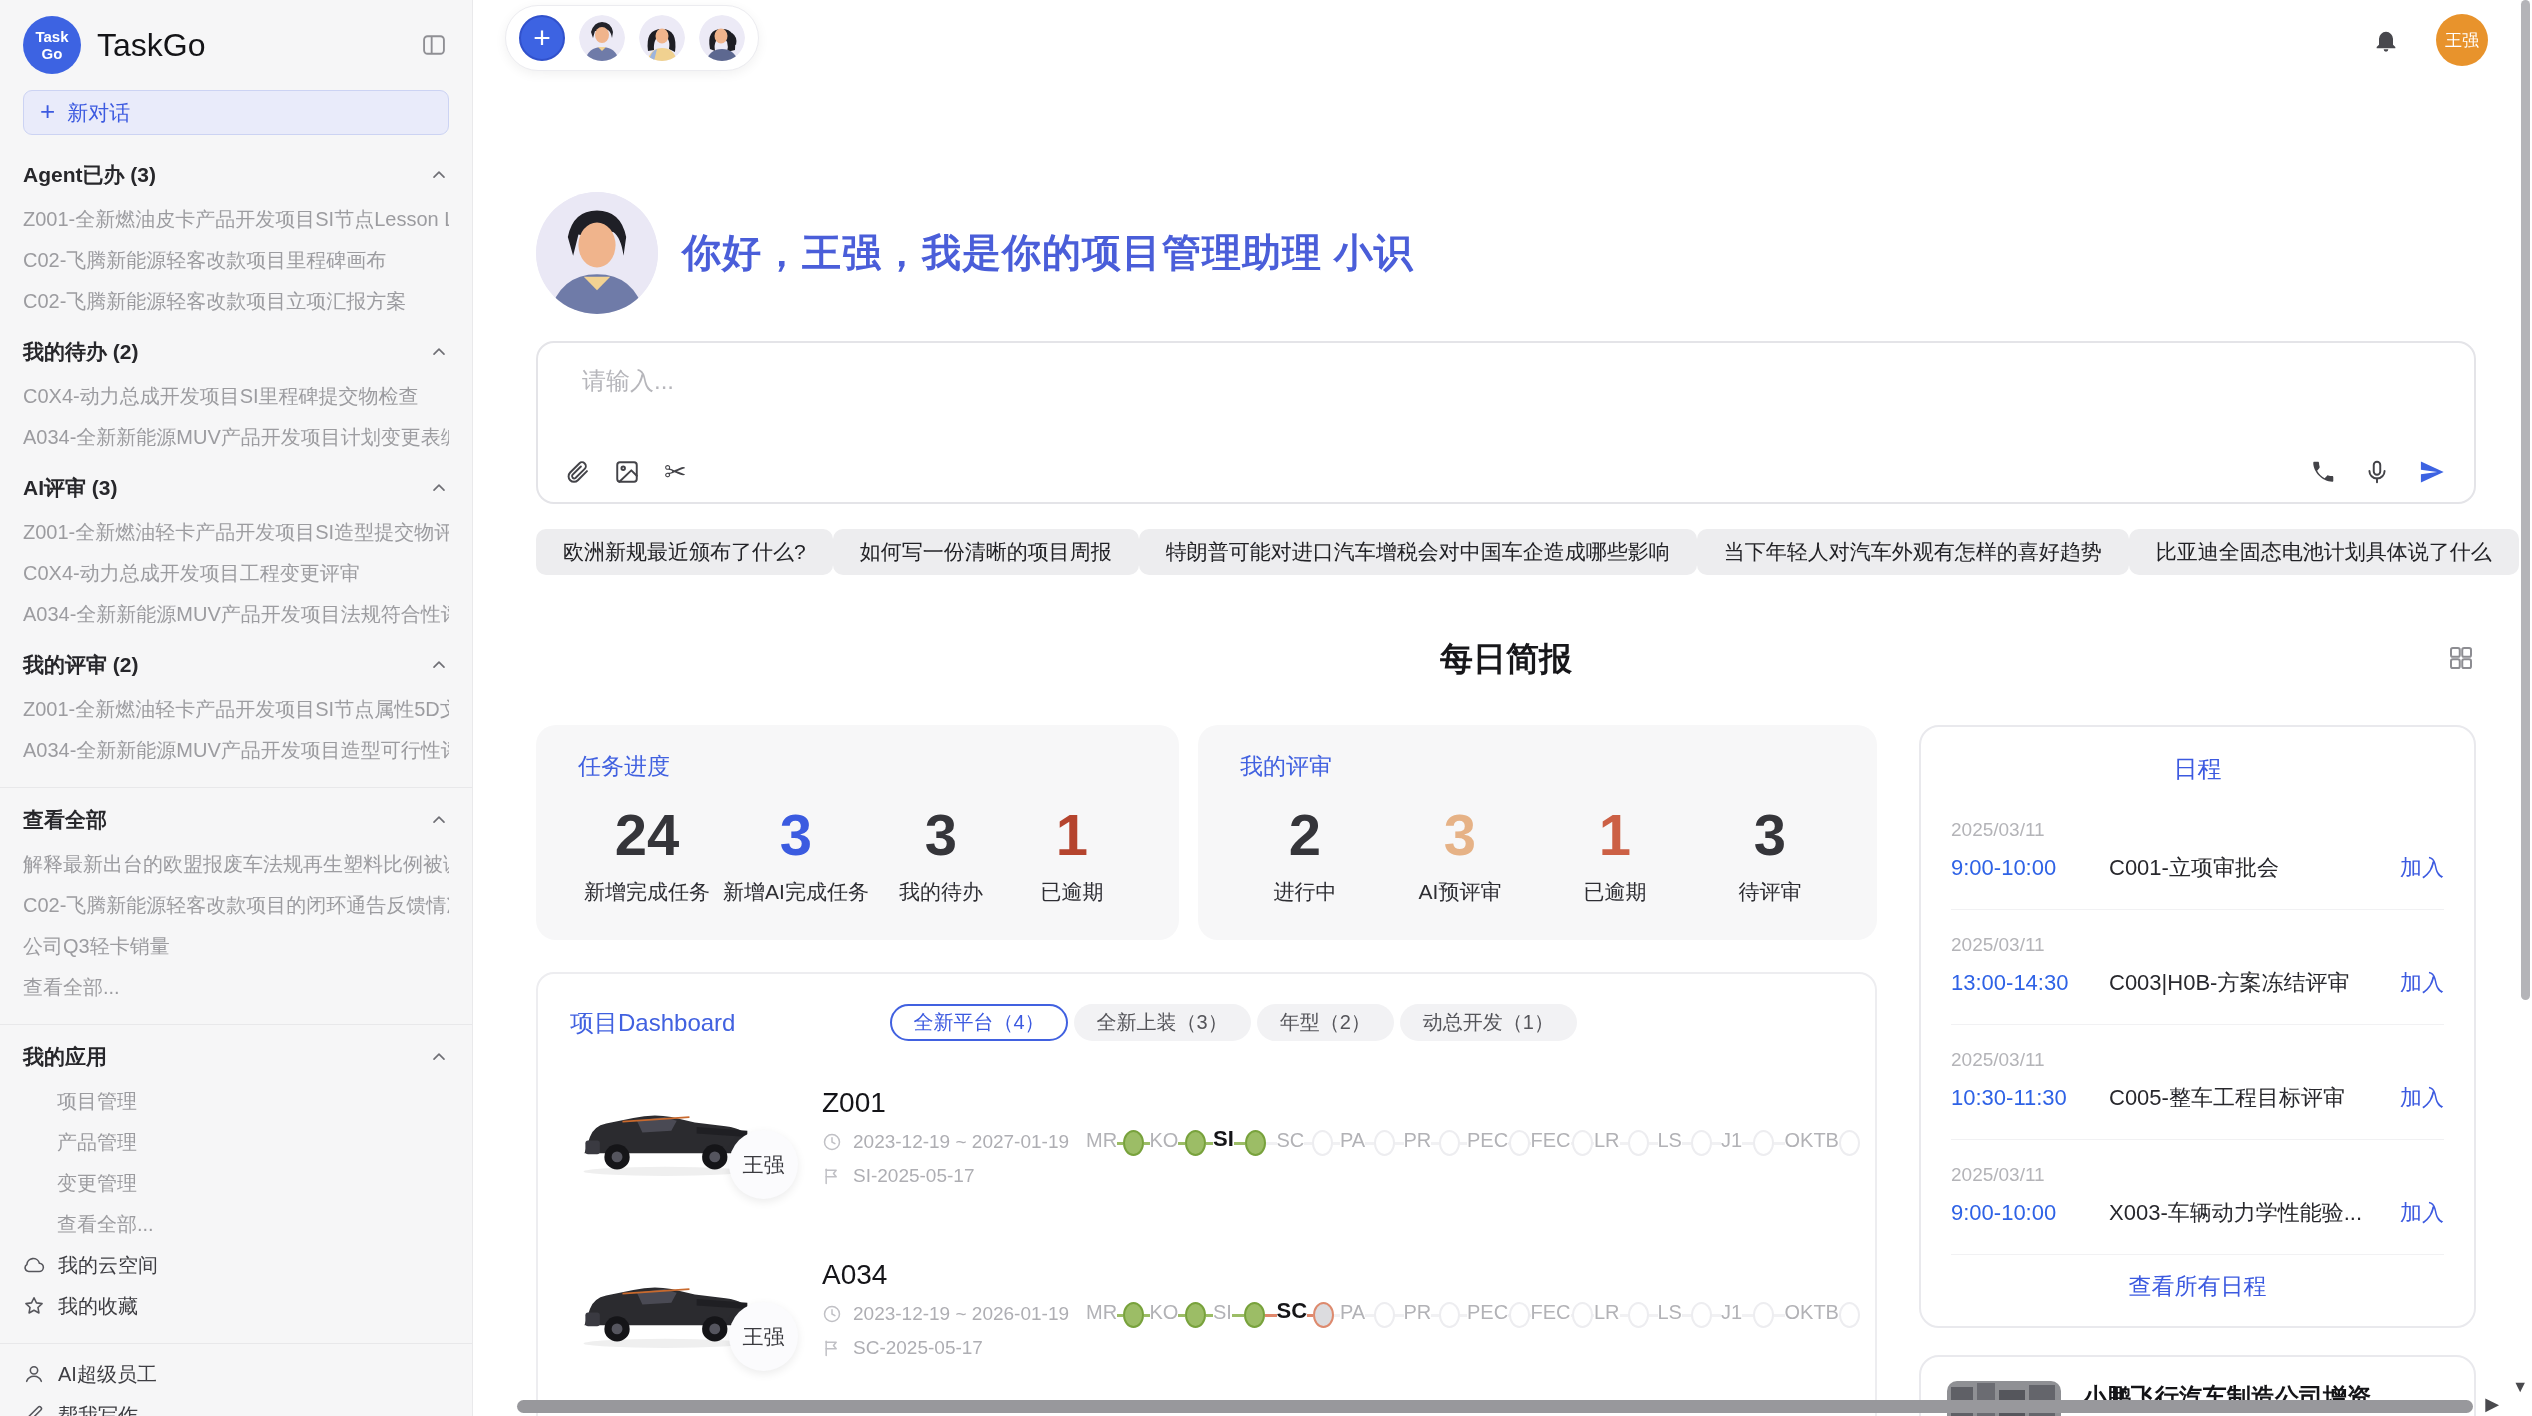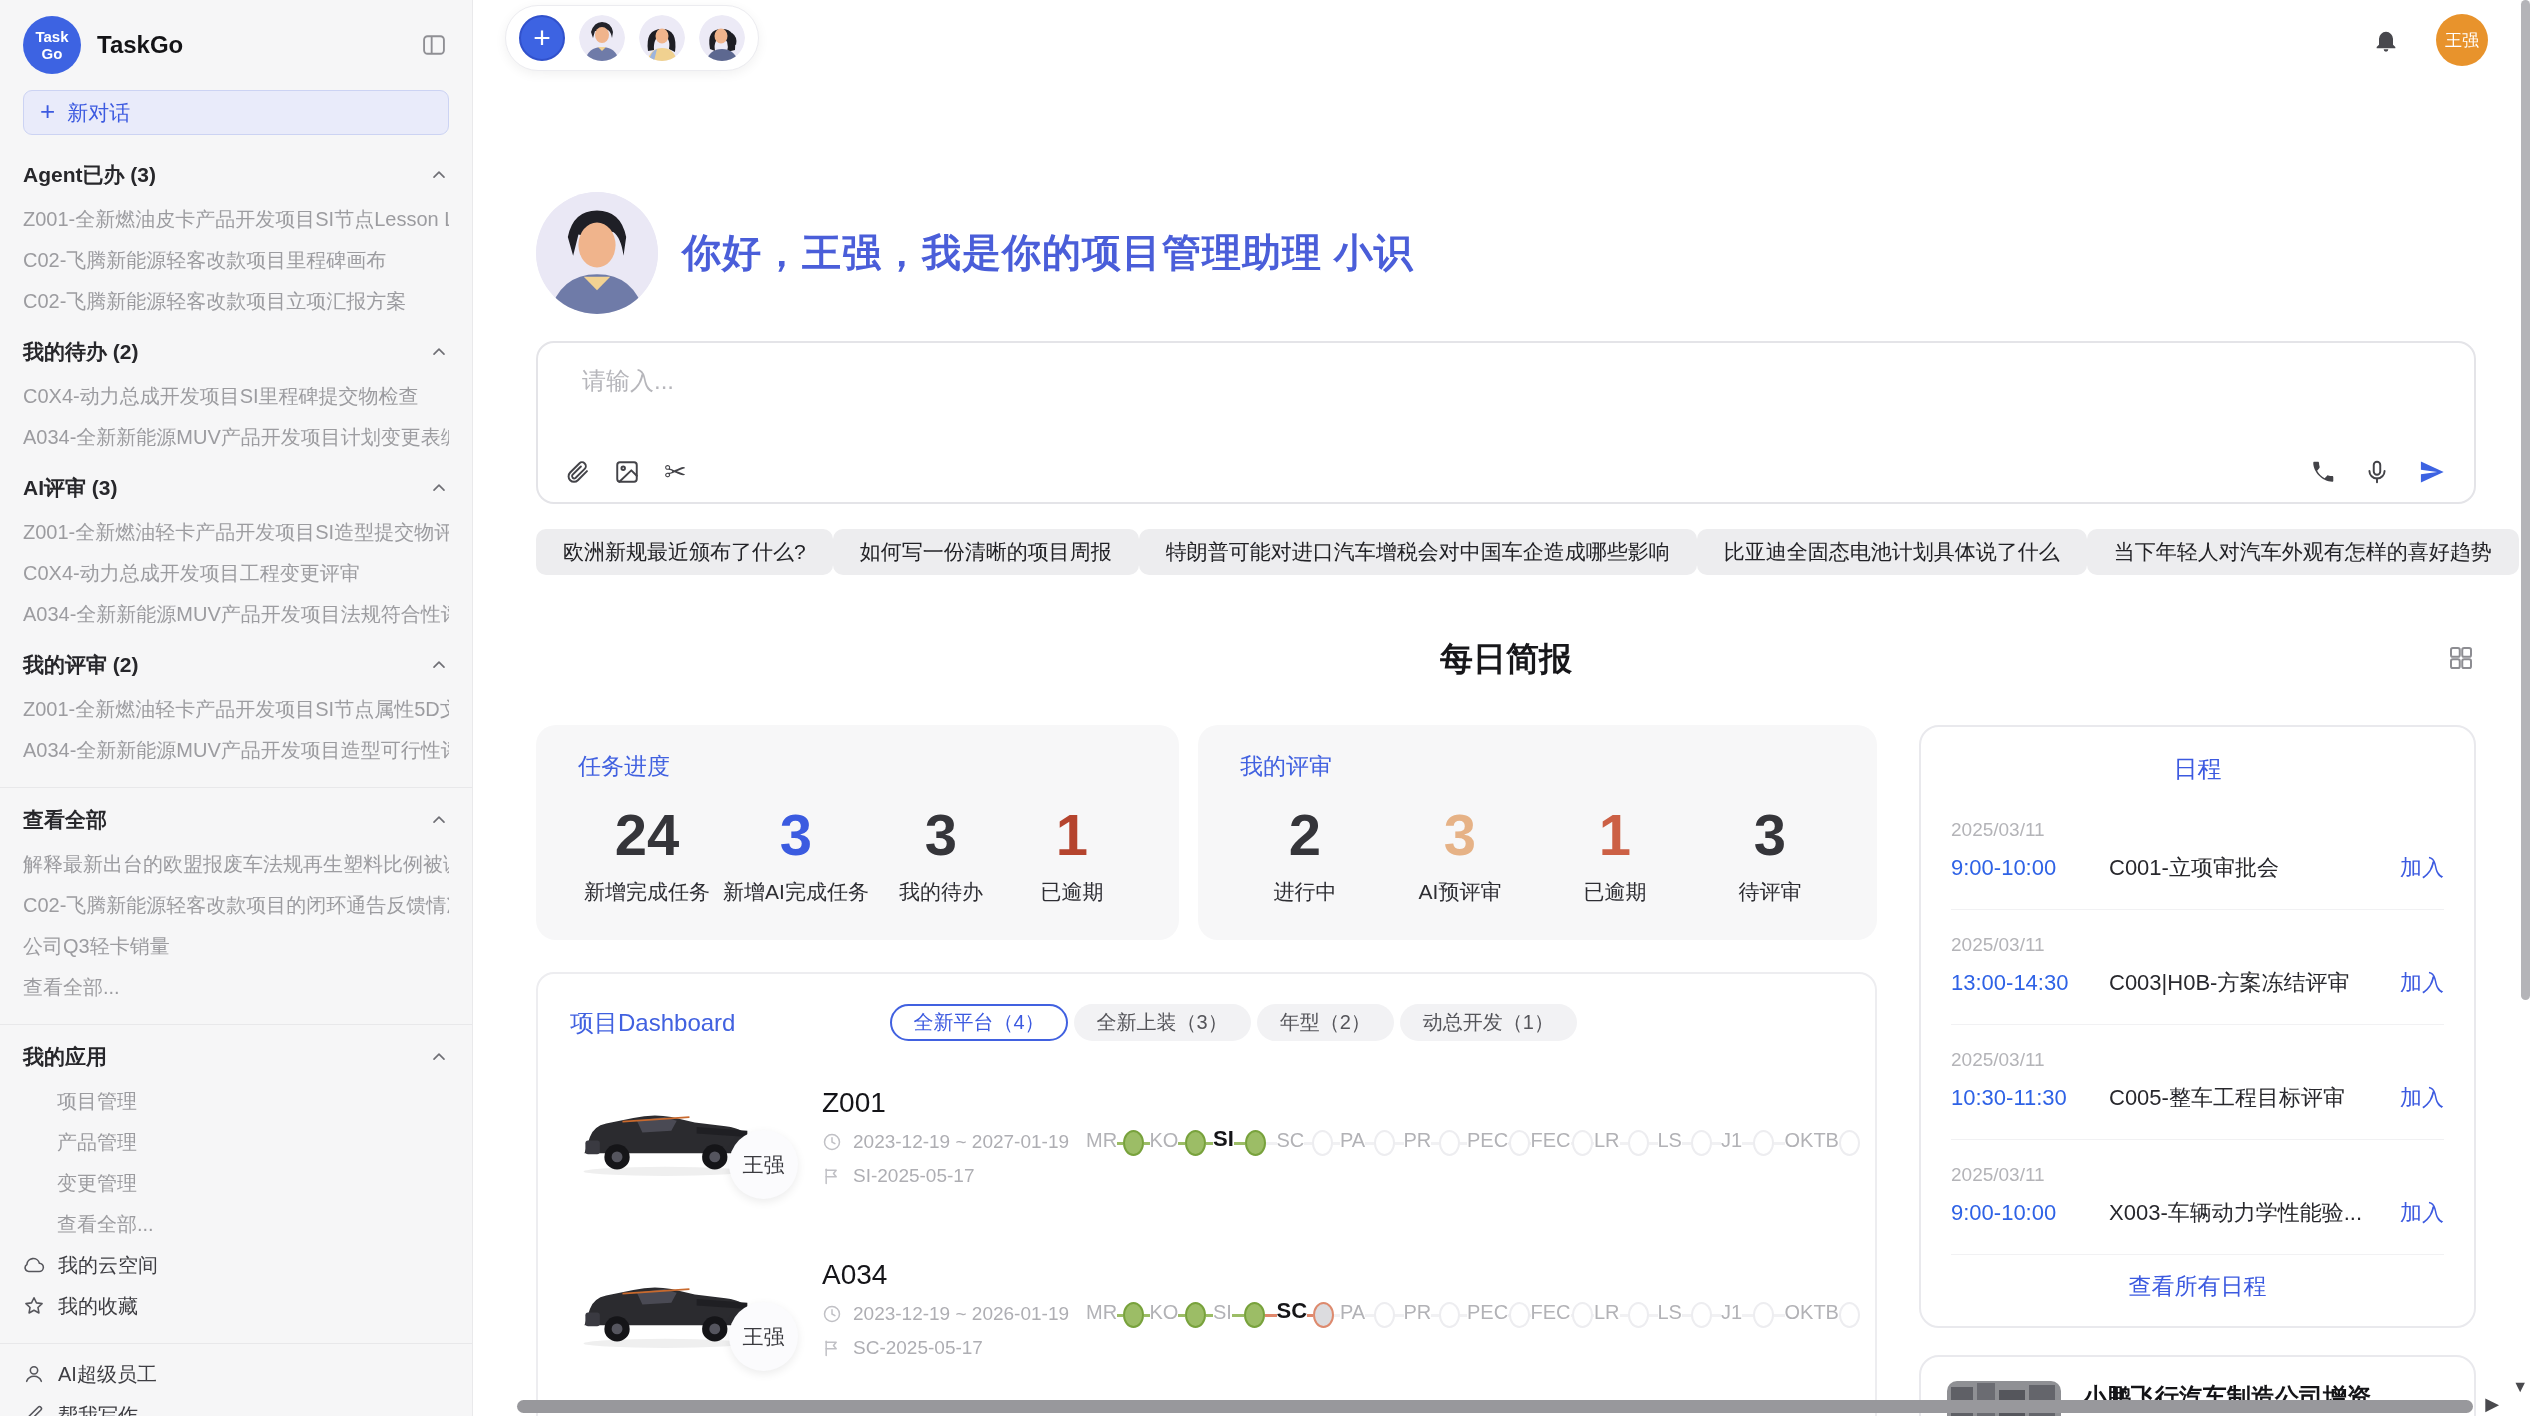--- a/index.html
+++ b/index.html
@@ -6,21 +6,21 @@
   .page{position:relative;width:2532px;height:1416px;background:#fff;overflow:hidden;
     font-family:"Liberation Sans","DejaVu Sans",sans-serif;display:flex;color:#222}
   svg{display:block}
 
   
   .sidebar{width:473px;min-width:473px;height:100%;background:#f6f6f7;border-right:1px solid #e9e9eb;
     padding:14px 23px 0;box-sizing:border-box;overflow:hidden}
   .sb-head{display:flex;align-items:center;height:62px}
   .logo{width:58px;height:58px;min-width:58px;border-radius:50%;background:#3d63e2;color:#fff;display:flex;
     flex-direction:column;align-items:center;justify-content:center;font-size:15px;font-weight:700;line-height:17px}
-  .app-title{margin-left:16px;font-size:24px;font-weight:700;color:#141417;flex:1}
+  .app-title{margin-left:16px;font-size:32px;font-weight:400;color:#141417;flex:1}
   .collapse-btn{cursor:pointer}
   .new-chat{margin-top:14px;width:100%;height:45px;background:#e9ebfa;border:1px solid #ccd3f3;border-radius:9px;
     display:flex;align-items:center;padding:0 16px;gap:12px;color:#3c5ae0;font-size:21px;cursor:pointer;box-sizing:border-box}
   .new-chat .plus{font-size:26px;margin-top:-3px}
   .sb-title{margin-top:26px;display:flex;align-items:center;justify-content:space-between;font-size:21px;font-weight:700;color:#27272b;cursor:pointer}
   .sb-title.tight{margin-top:18px}
   .sb-item{margin-top:20px;font-size:20px;line-height:21px;color:#9c9ca0;white-space:nowrap;overflow:hidden;cursor:pointer}
   .sb-item.indent{padding-left:34px}
   .sb-div{height:1px;background:#e8e8ea;margin:26px -23px 0}
   .sb-link-row{margin-top:19px;display:flex;align-items:center;gap:13px;font-size:20px;line-height:22px;color:#3e3e43;cursor:pointer;white-space:nowrap;overflow:hidden}
@@ -337,22 +337,22 @@
                 <path d="M2.5 21l19.5-9L2.5 3v7l14 2-14 2z"></path>
               </svg>
           </span>
         </div>
       </div>
 
       <div class="chips">
           <div class="chip">欧洲新规最近颁布了什么?</div>
           <div class="chip">如何写一份清晰的项目周报</div>
           <div class="chip">特朗普可能对进口汽车增税会对中国车企造成哪些影响</div>
+          <div class="chip">当下年轻人对汽车外观有怎样的喜好趋势</div>
           <div class="chip">比亚迪全固态电池计划具体说了什么</div>
-          <div class="chip">当下年轻人对汽车外观有怎样的喜好趋势</div>
         </div>
 
       <div class="briefing">
         <h2>每日简报</h2>
         <span class="grid-btn">
           <svg width="30" height="30" viewBox="0 0 24 24" fill="none" stroke="#8d8d92" stroke-width="1.6">
               <rect x="4" y="4" width="7" height="7" rx="1.5"></rect>
               <rect x="13" y="4" width="7" height="7" rx="1.5"></rect>
               <rect x="4" y="13" width="7" height="7" rx="1.5"></rect>
               <rect x="13" y="13" width="7" height="7" rx="1.5"></rect>

